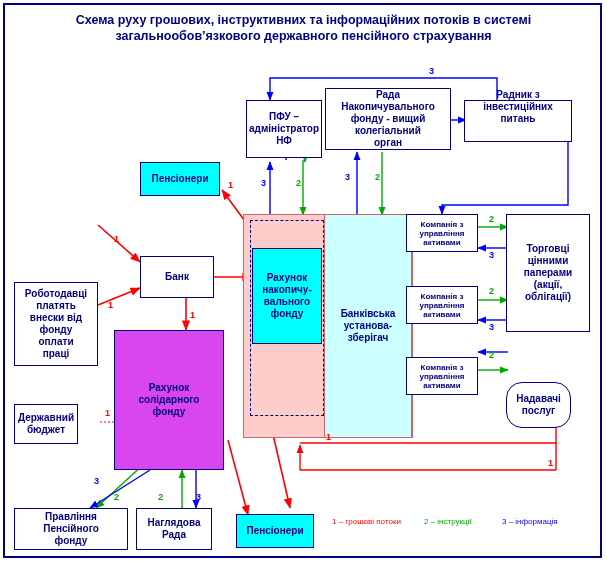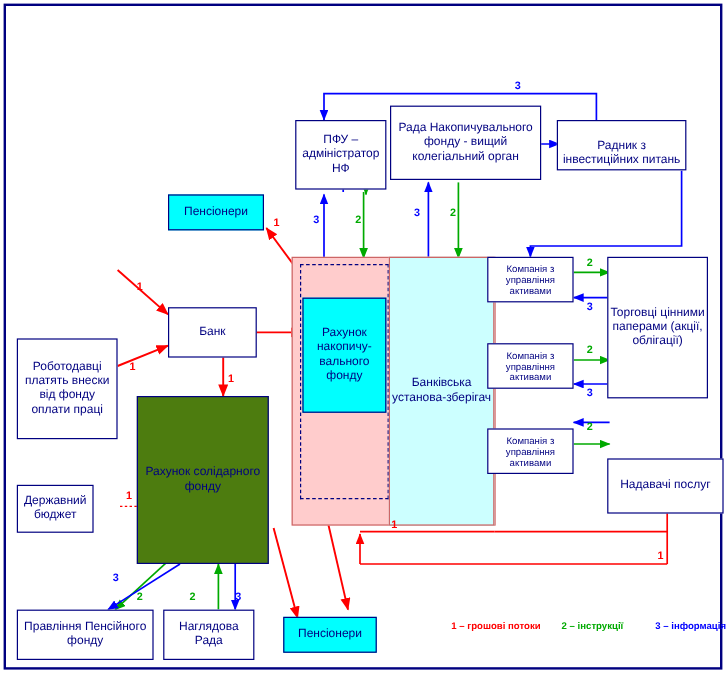--- a/index.html
+++ b/index.html
@@ -19,52 +19,53 @@
   .title{
     position:absolute;left:20px;top:12px;width:567px;
     text-align:center;font-weight:bold;font-size:12.5px;
     color:#000080;line-height:16px;
   }
   .box{
     position:absolute;box-sizing:border-box;
     border:1px solid #000080;
     display:flex;align-items:center;justify-content:center;
     text-align:center;
-    font-size:10px;font-weight:normal;color:#000080;
+    font-size:10px;font-weight:bold;color:#000080;
     line-height:12px;
-    padding:1px;
+    padding:16px;
   }
   .white{background:#ffffff;}
   .cyan{background:#00ffff;}
   .lightcyan{background:#ccffff;}
-  .green{background:#4d7c0f;}
+  .green{background:#d946ef;}
   .pinkpanel{background:#ffcccc;}
   .small{font-size:8px;line-height:9px;}
   .dash{
     position:absolute;box-sizing:border-box;
     border:1px dashed #000080;
   }
   .lbl{
     position:absolute;font-size:9px;font-weight:bold;
   }
   .l1{color:#ff0000;}
   .l2{color:#00aa00;}
   .l3{color:#0000ff;}
   .legend{
-    position:absolute;font-size:8px;font-weight:bold;margin-left:44px;
+    position:absolute;font-size:8px;font-weight:normal;
   }
   svg{position:absolute;left:0;top:0;width:607px;height:563px;overflow:visible;}
 </style>
 </head>
 <body>
 
 <div id="canvas">
 
   <div class="frame"></div>
 
+  <div class="title">Схема руху грошових, інструктивних та інформаційних потоків в системі загальнообов’язкового державного пенсійного страхування</div>
 
   <svg>
     <defs>
       <marker id="ar" markerWidth="7" markerHeight="7" refX="6" refY="2.6" orient="auto">
         <path d="M0,0 L6.5,2.6 L0,5.2 z" fill="#ff0000"></path>
       </marker>
       <marker id="ag" markerWidth="7" markerHeight="7" refX="6" refY="2.6" orient="auto">
         <path d="M0,0 L6.5,2.6 L0,5.2 z" fill="#00aa00"></path>
       </marker>
       <marker id="ab" markerWidth="7" markerHeight="7" refX="6" refY="2.6" orient="auto">
@@ -198,21 +199,21 @@
     <span>Компанія з управління активами</span>
   </div>
   <div class="box white small" style="left:406px;top:357px;width:72px;height:38px;">
     <span>Компанія з управління активами</span>
   </div>
 
   <div class="box white" style="left:506px;top:214px;width:84px;height:118px;">
     <span>Торговці цінними паперами (акції, облігації)</span>
   </div>
 
-  <div class="box white" style="left:506px;top:382px;width:97px;height:46px;">
+  <div class="box white" style="left:506px;top:382px;width:65px;height:46px;border-radius:16px;">
     <span>Надавачі послуг</span>
   </div>
 
   <div class="lbl l3" style="left:429px;top:66px;">3</div>
   <div class="lbl l3" style="left:261px;top:178px;">3</div>
   <div class="lbl l2" style="left:296px;top:178px;">2</div>
   <div class="lbl l3" style="left:345px;top:172px;">3</div>
   <div class="lbl l2" style="left:375px;top:172px;">2</div>
   <div class="lbl l1" style="left:228px;top:180px;">1</div>
   <div class="lbl l1" style="left:114px;top:234px;">1</div>

